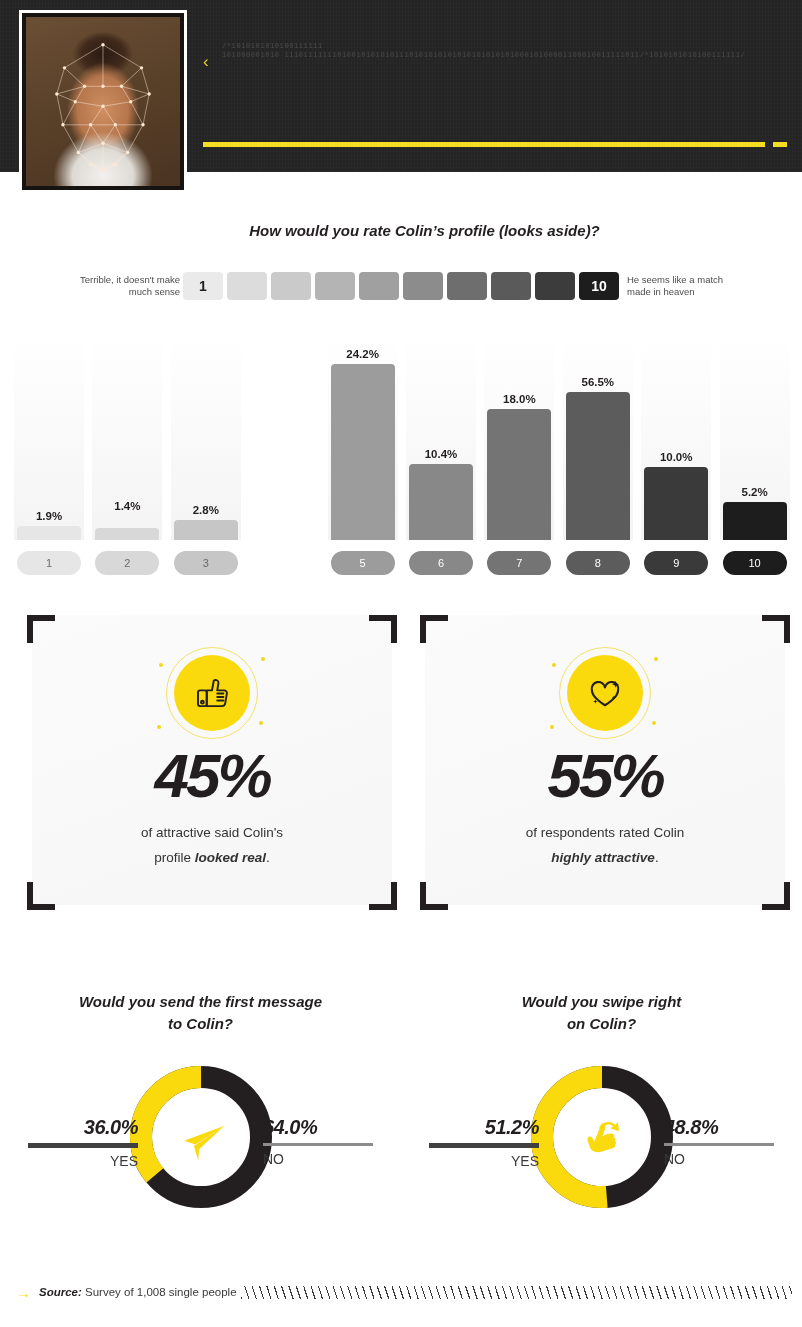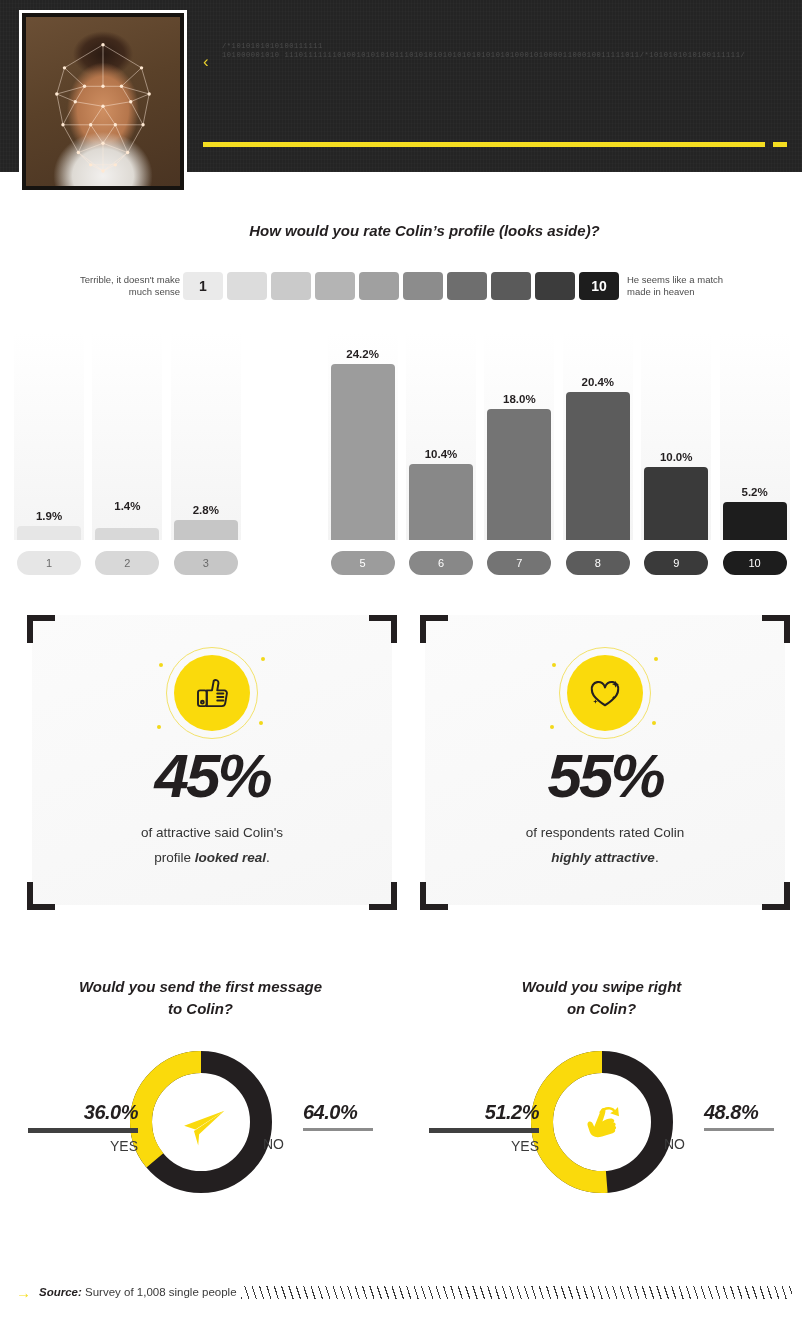--- a/index.html
+++ b/index.html
@@ -168,21 +168,21 @@
     letter-spacing:-3px; color:#231f20;
   }
   .card-sub {
     position:absolute; left:0; top:215px; width:100%;
     text-align:center; font-size:13.5px; line-height:25px; color:#333333;
   }
   .card-sub em { font-style:italic; font-weight:bold; }
 
   
   .donuts { position:absolute; left:0; top:968px; width:802px; height:270px; }
-  .dgroup { position:absolute; top:0; width:401px; height:270px; }
+  .dgroup { position:absolute; top:15px; width:401px; height:270px; }
   .dgroup.left { left:0; }
   .dgroup.right { left:401px; }
   .d-title {
     position:absolute; left:0; top:8px; width:100%;
     text-align:center;
     font-size:15px; line-height:22px; font-weight:bold; font-style:italic;
     color:#231f20;
   }
   .d-ring {
     position:absolute; left:50%; top:80px; transform:translateX(-50%);
@@ -194,21 +194,21 @@
     display:flex; align-items:center; justify-content:center;
   }
   .d-side { position:absolute; top:133px; width:110px; }
   .d-side.l { left:28px;  text-align:right; }
   .d-side.r { right:28px; text-align:left; }
   .d-num {
     font-size:20px; font-weight:bold; font-style:italic; letter-spacing:-.5px;
     color:#231f20; padding-bottom:4px;
   }
   .d-side.l .d-num { border-bottom:5px solid #404040; }
-  .d-side.r .d-num { border-bottom:3px solid #8c8c8c;margin-left:40px; }
+  .d-side.r .d-num { border-bottom:3px solid #8c8c8c; }
   .d-lbl { font-size:14px; color:#3a3a3a; padding-top:5px; }
 
   
   .footer {
     position:absolute; left:0; top:1272px; width:802px; height:40px;
     display:flex; align-items:center;
   }
   .foot-arrow {
     margin-left:16px; color:#f5de21; font-size:15px; line-height:15px;
   }
@@ -365,21 +365,21 @@
     </div>
     <div class="col" style="left: 470.4px;">
       <div class="col-track"></div>
       <div class="bar" style="height: 130.846px; background: rgb(116, 116, 116);"></div>
       <div class="bar-val" style="bottom: 172.846px;">18.0%</div>
       <div class="bar-pill" style="background: rgb(116, 116, 116); color: rgb(255, 255, 255);">7</div>
     </div>
     <div class="col" style="left: 548.8px;">
       <div class="col-track"></div>
       <div class="bar" style="height: 148.292px; background: rgb(92, 92, 92);"></div>
-      <div class="bar-val" style="bottom: 190.292px;">20.4%</div>
+      <div class="bar-val" style="bottom: 190.292px;">56.5%</div>
       <div class="bar-pill" style="background: rgb(92, 92, 92); color: rgb(255, 255, 255);">8</div>
     </div>
     <div class="col" style="left: 627.2px;">
       <div class="col-track"></div>
       <div class="bar" style="height: 72.6923px; background: rgb(58, 58, 58);"></div>
       <div class="bar-val" style="bottom: 114.692px;">10.0%</div>
       <div class="bar-pill" style="background: rgb(58, 58, 58); color: rgb(255, 255, 255);">9</div>
     </div>
     <div class="col" style="left: 705.6px;">
       <div class="col-track"></div>

